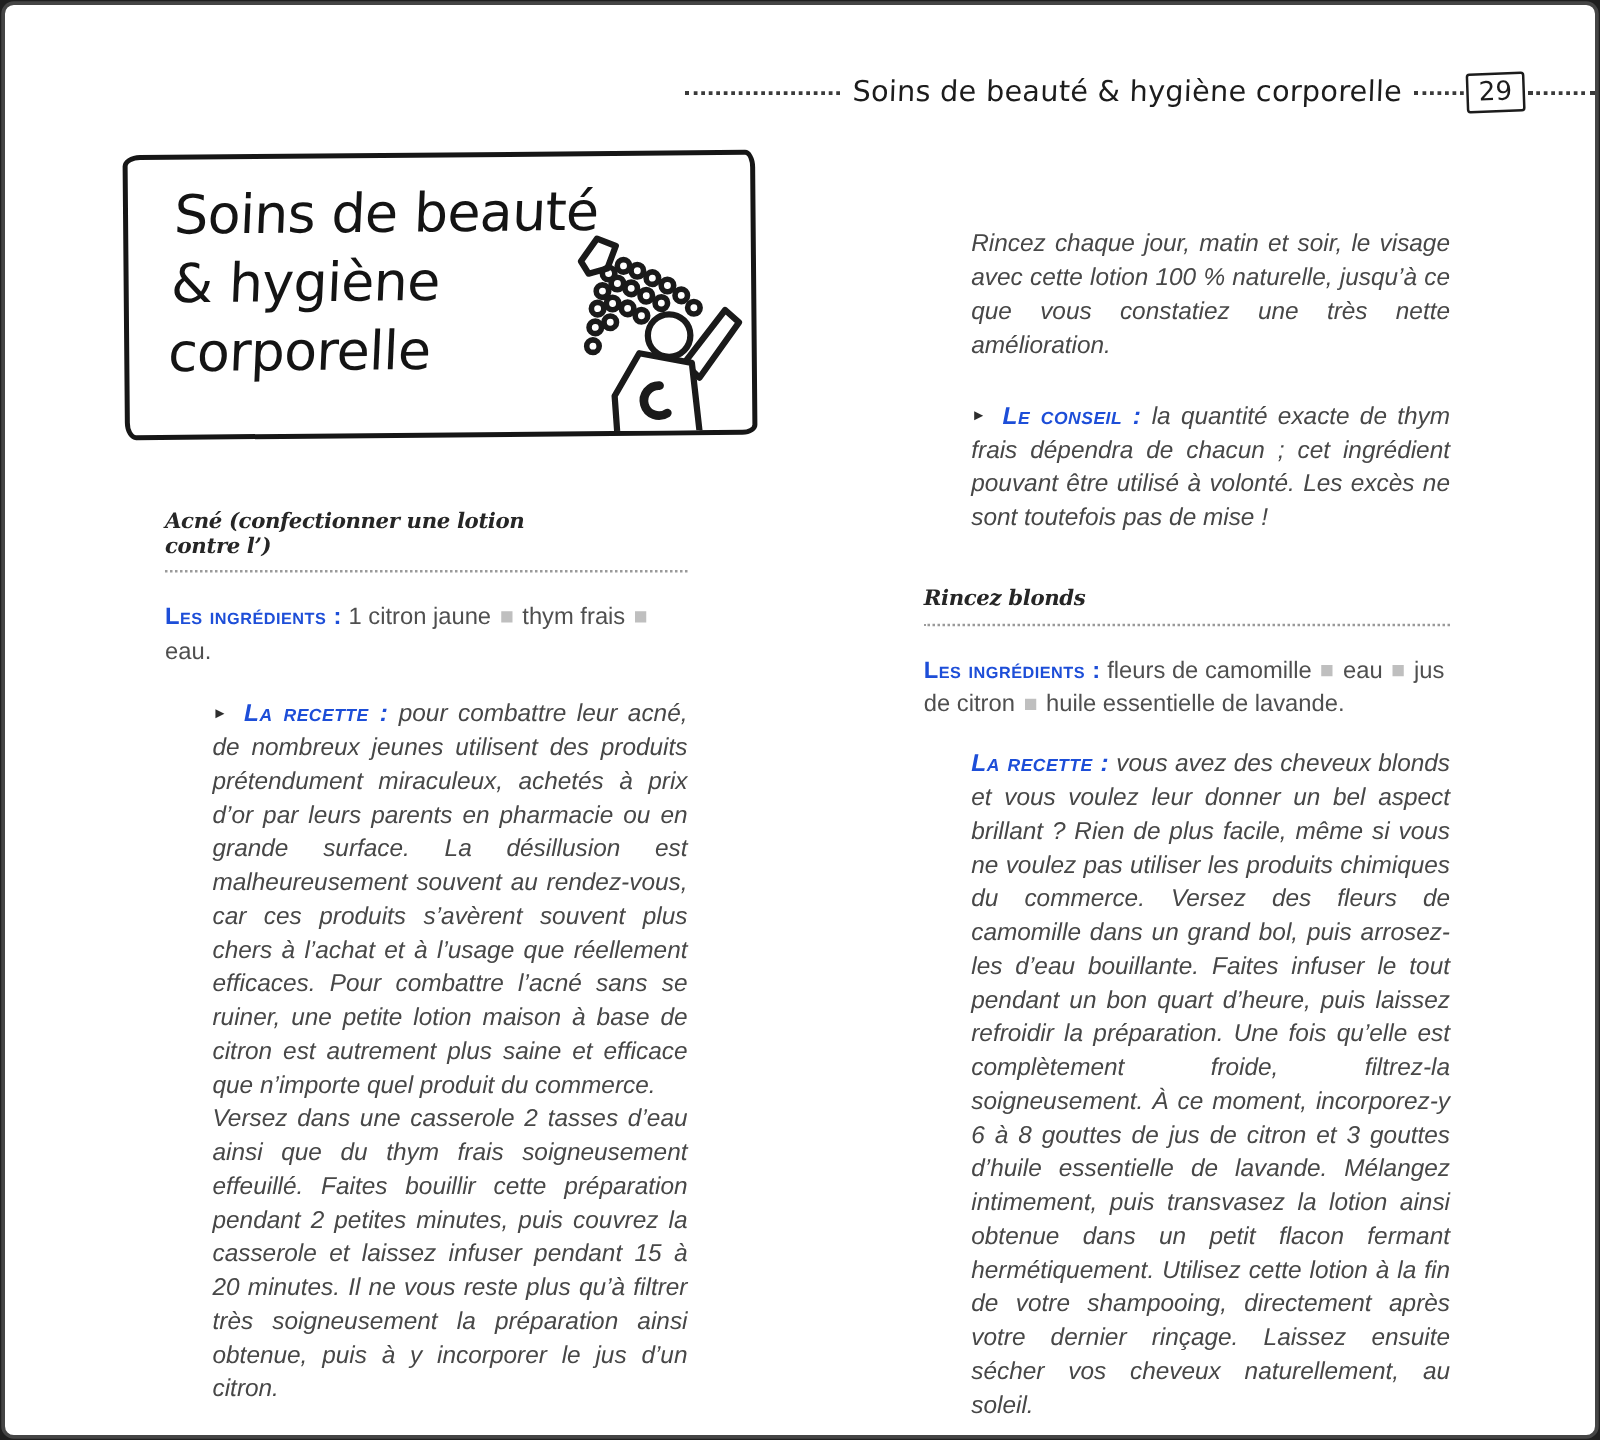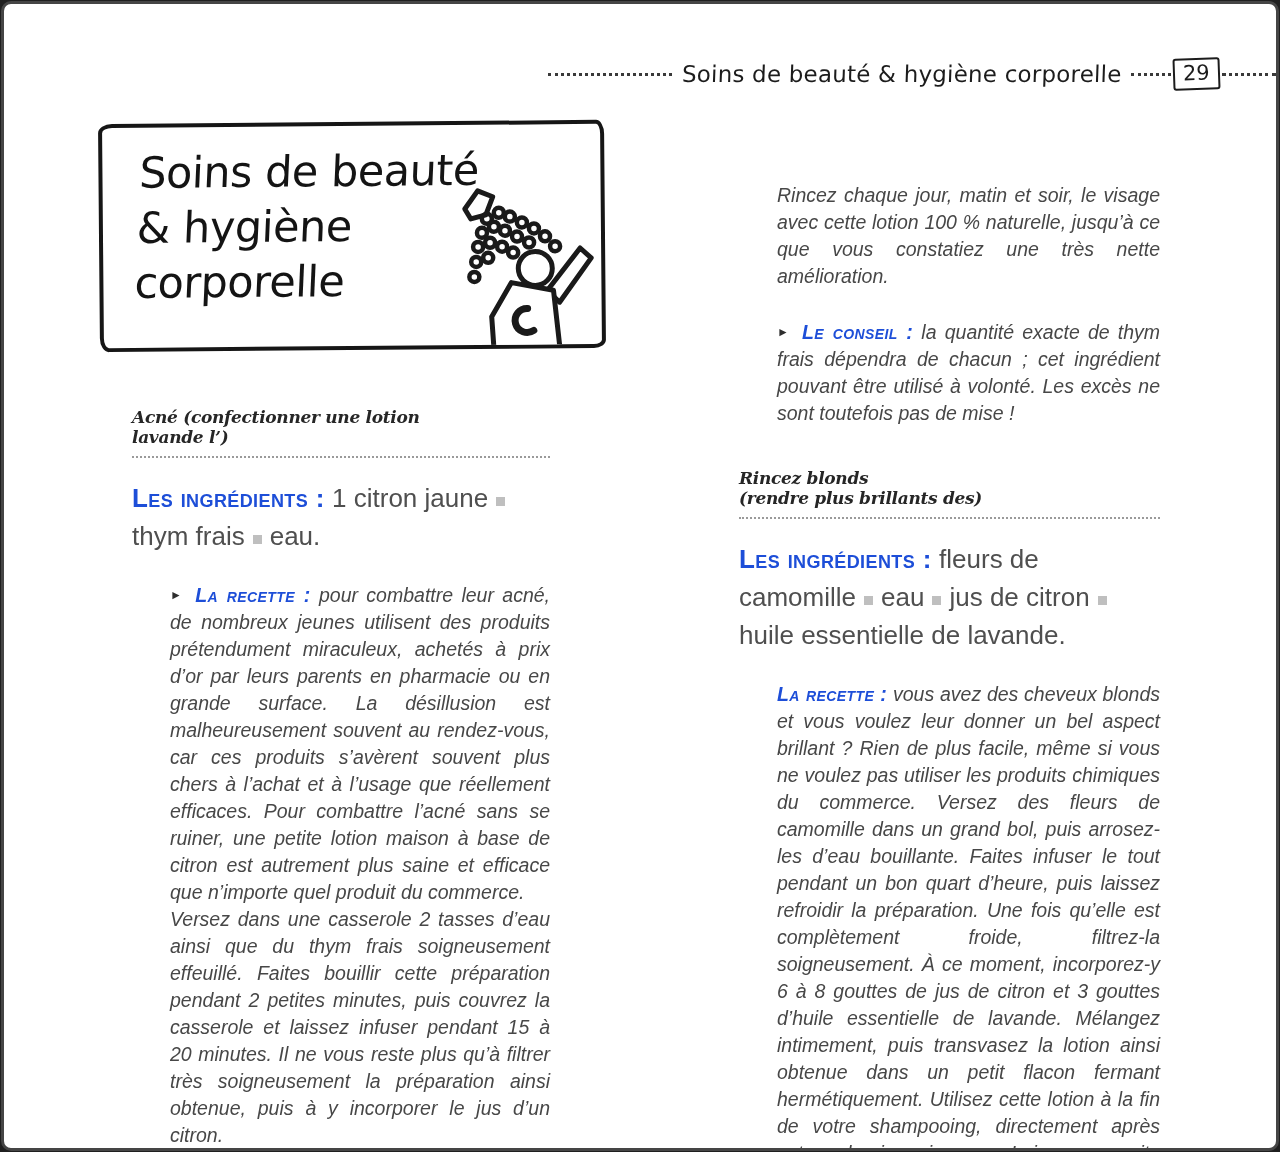--- a/index.html
+++ b/index.html
@@ -52,21 +52,21 @@
   
   .col{position:absolute;}
   .col-left{left:128px;top:404px;width:418px;}
   .col-right{left:735px;top:178px;width:421px;}
   .section-heading{
     font-family:"DejaVu Serif",serif;font-weight:bold;font-style:italic;
     font-size:17px;line-height:1.16;color:#262626;letter-spacing:-0.3px;
   }
   .dotted-rule{border-top:2px dotted #9a9a9a;height:0;margin-top:9px;}
   .ingredients{
-    margin-top:22px;font-size:26px;line-height:1.45;color:#4f4f4f;
+    margin-top:22px;font-size:19px;line-height:1.45;color:#4f4f4f;
   }
   .sc-label{
     font-variant:small-caps;color:#1d4ed8;font-weight:bold;
     letter-spacing:.4px;
   }
   .sq{
     display:inline-block;width:9px;height:9px;background:#bfbfbf;
     margin:0 8px;vertical-align:1px;
   }
   .par{
@@ -134,21 +134,21 @@
 
       <circle cx="88" cy="92" r="17" fill="#ffffff" stroke="#1a1a1a" stroke-width="5"></circle>
 
       <path d="M80 132 a12 12 0 1 0 6 22" fill="none" stroke="#1a1a1a" stroke-width="7" stroke-linecap="round"></path>
     </svg>
   </div>
 
   <div class="col col-left">
     <div class="section-heading">
       <span>Acné (confectionner une lotion</span><br>
-      <span>lavande l’)</span>
+      <span>contre l’)</span>
     </div>
     <div class="dotted-rule"></div>
 
     <p class="ingredients">
       <span class="sc-label">Les ingrédients :</span>
       <span>1 citron jaune</span><span class="sq"></span><span>thym frais</span><span class="sq"></span><span>eau.</span>
     </p>
 
     <p class="par indent mt-recette">
       <span class="arrow-bullet">►</span>
@@ -162,21 +162,20 @@
     <p class="par indent">Rincez chaque jour, matin et soir, le visage avec cette lotion 100 % naturelle, jusqu’à ce que vous constatiez une très nette amélioration.</p>
 
     <p class="par indent mt-conseil">
       <span class="arrow-bullet">►</span>
       <span class="sc-label">Le conseil :</span>
       <span>la quantité exacte de thym frais dépendra de chacun ; cet ingrédient pouvant être utilisé à volonté. Les excès ne sont toutefois pas de mise !</span>
     </p>
 
     <div class="section-heading mt-heading">
       <span>Rincez blonds</span><br>
-      <span>(rendre plus brillants des)</span>
     </div>
     <div class="dotted-rule"></div>
 
     <p class="ingredients">
       <span class="sc-label">Les ingrédients :</span>
       <span>fleurs de camomille</span><span class="sq"></span><span>eau</span><span class="sq"></span><span>jus de citron</span><span class="sq"></span><span>huile essentielle de lavande.</span>
     </p>
 
     <p class="par indent mt-recette-r">
       <span class="sc-label">La recette :</span>

